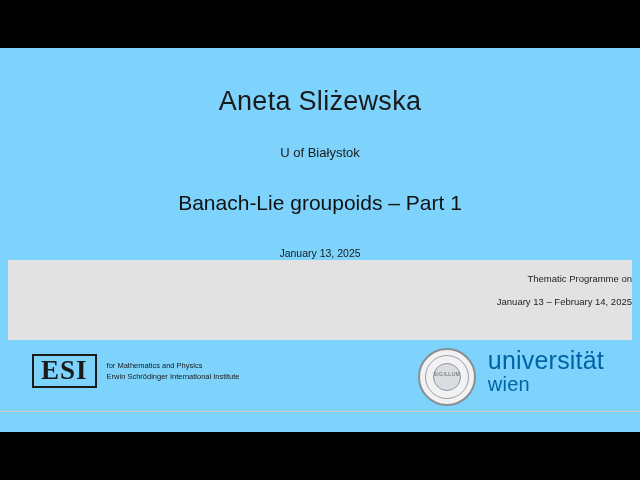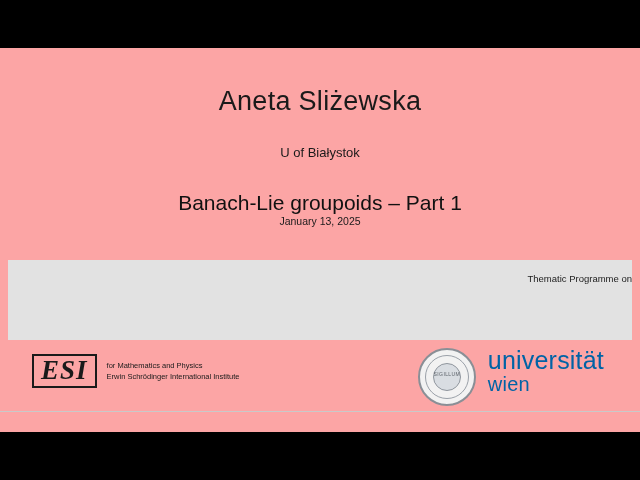--- a/index.html
+++ b/index.html
@@ -17,21 +17,21 @@
     height: 480px;
     background: #000000;
   }
   
   .slide {
     position: absolute;
     left: 0;
     top: 48px;
     width: 640px;
     height: 384px;
-    background: #fca5a5;
+    background: #7dd3fc;
     overflow: hidden;
   }
   .title-block {
     text-align: center;
     padding-top: 38px;
   }
   .speaker {
     font-size: 27px;
     color: #1a1a1a;
     letter-spacing: 0.3px;
@@ -44,20 +44,21 @@
   }
   .talk-title {
     font-size: 21px;
     color: #111111;
     margin-top: 31px;
     font-weight: 400;
   }
   .date {
     font-size: 10.5px;
     color: #1a1a1a;
+    margin-top: 32px;
   }
   .grey-band {
     position: absolute;
     left: 8px;
     right: 8px;
     top: 212px;
     height: 80px;
     background: #e2e2e2;
     text-align: right;
   }
@@ -87,21 +88,20 @@
     position: absolute;
     left: 32px;
     top: 6px;
     display: flex;
     align-items: center;
   }
   .esi-word {
     font-family: "Liberation Serif", serif;
     font-size: 27px;
     font-weight: bold;
-    font-style: italic;
     color: #1a1a1a;
     letter-spacing: 1px;
     border: 2px solid #1a1a1a;
     padding: 1px 7px 2px 7px;
     line-height: 1;
   }
   .esi-text {
     margin-left: 10px;
     font-size: 7.5px;
     line-height: 1.5;
@@ -178,20 +178,21 @@
 
     <div class="title-block">
       <div class="speaker">Aneta Sliżewska</div>
       <div class="affiliation">U of Białystok</div>
       <div class="talk-title">Banach-Lie groupoids – Part 1</div>
       <div class="date">January 13, 2025</div>
     </div>
 
     <div class="grey-band">
       <div class="band-line1">Thematic Programme on</div>
+      <div class="band-line3">January 13 – February 14, 2025</div>
     </div>
 
     <div class="logos">
 
       <div class="esi-logo">
         <div class="esi-word">ESI</div>
         <div class="esi-text">
           <div>for Mathematics and Physics</div>
           <div>Erwin Schrödinger International Institute</div>
         </div>

